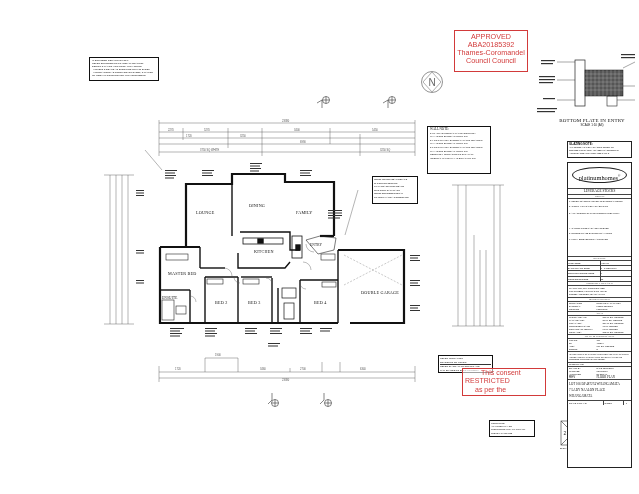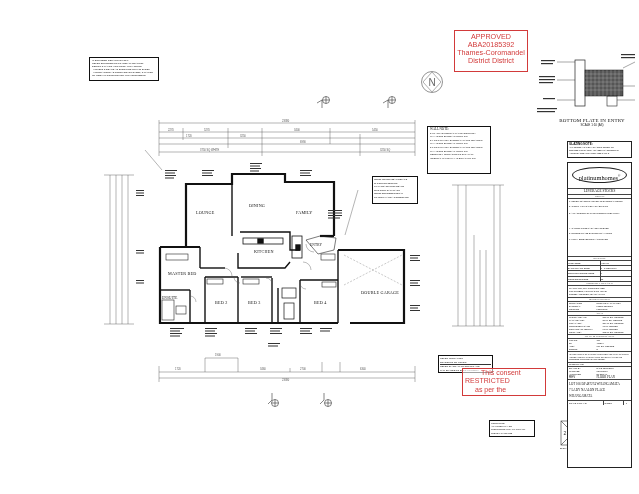--- a/index.html
+++ b/index.html
@@ -13,21 +13,21 @@
   .tbrow{border-bottom:0.8px solid #444;box-sizing:border-box;}
   .hdr{text-align:center;font-family:"Liberation Serif",serif;}
 </style>
 </head>
 <body>
 
 <div class="abs stamp" style="left:454px;top:30px;width:74px;height:42px;padding-top:1px;box-sizing:border-box;">
   <div>APPROVED</div>
   <div style="margin-top:-1px;">ABA20185392</div>
   <div style="margin-top:-1px;">Thames-Coromandel</div>
-  <div style="margin-top:-1px;">District District</div>
+  <div style="margin-top:-1px;">Council Council</div>
 </div>
 
 <div class="abs" style="left:420px;top:70px;width:24px;height:24px;">
   <svg width="24" height="24" viewBox="0 0 24 24">
       <circle cx="12" cy="12" r="10.5" fill="none" stroke="#777" stroke-width="0.8"></circle>
       <polygon points="12,2 21,12 12,22 3,12" fill="none" stroke="#777" stroke-width="0.6"></polygon>
       <text x="12" y="15.5" font-size="10" text-anchor="middle" fill="#666" font-family="Liberation Sans, sans-serif">N</text>
     </svg>
 </div>
 

